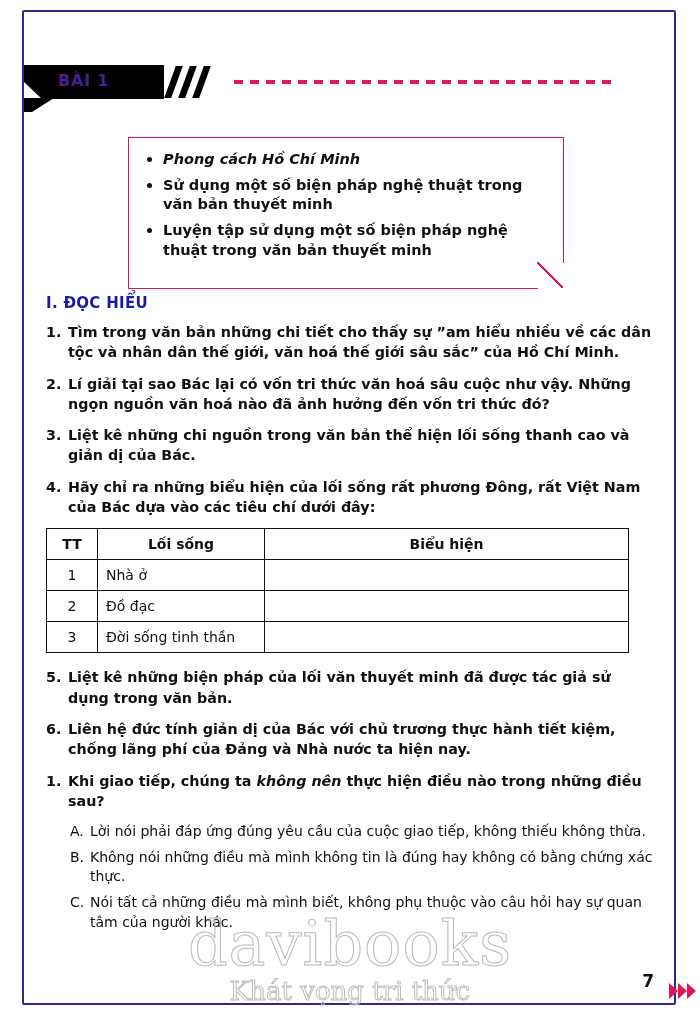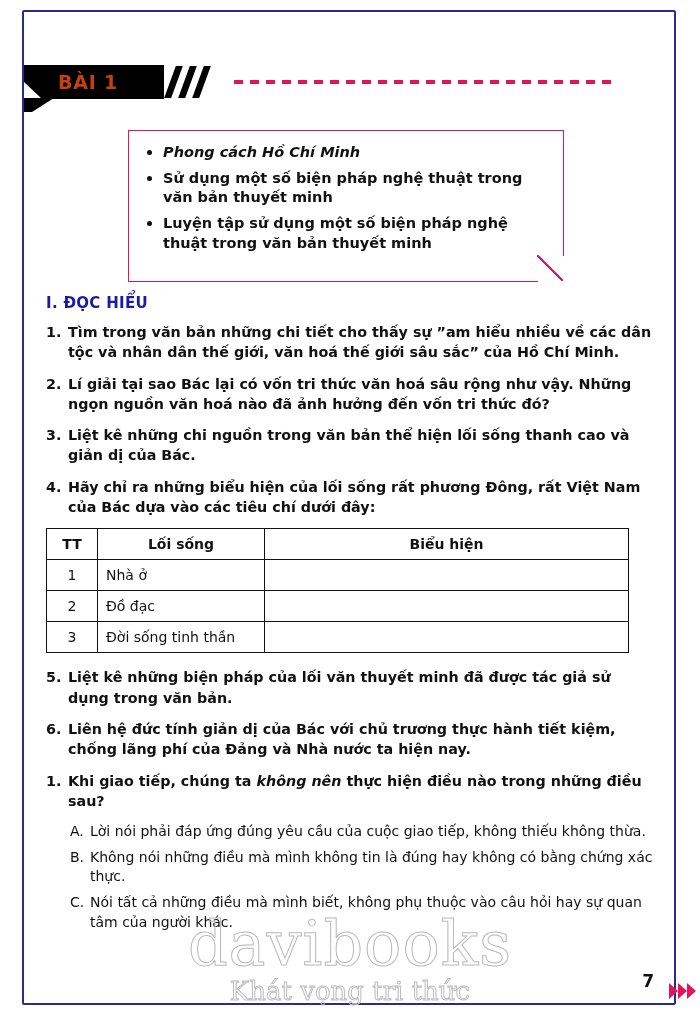--- a/index.html
+++ b/index.html
@@ -52,22 +52,22 @@
     top: 45px;
     width: 34px;
     height: 14px;
     background: #000000;
     clip-path: polygon(0 0, 30px 0, 8px 14px, 0 14px);
   }
   .banner-label {
     position: absolute;
     left: 34px;
     top: 18px;
-    color: #c2410c;
-    font-size: 19px;
+    color: #4c1d95;
+    font-size: 16px;
     font-weight: bold;
     letter-spacing: 0.8px;
     font-family: "DejaVu Sans", sans-serif;
   }
   .slashes {
     position: absolute;
     left: 146px;
     top: 13px;
     width: 56px;
     height: 32px;
@@ -90,21 +90,21 @@
     top: 27px;
     width: 380px;
     height: 4px;
     background-image: repeating-linear-gradient(to right, #e2145c 0, #e2145c 9px, transparent 9px, transparent 16px);
   }
 
   
   .obj-box {
     position: absolute;
     left: 128px;
-    top: 130px;
+    top: 137px;
     width: 436px;
     min-height: 152px;
     border: 1.5px solid #e2145c;
     box-sizing: border-box;
     padding: 12px 14px 10px 16px;
   }
   .obj-fold {
     position: absolute;
     right: -1px;
     bottom: -1px;
@@ -304,21 +304,21 @@
 
   <h2 class="section">I. ĐỌC HIỂU</h2>
 
   <div class="qitem">
     <div class="qnum">1.</div>
     <div class="qtext">Tìm trong văn bản những chi tiết cho thấy sự ”am hiểu nhiều về các dân tộc và nhân dân thế giới, văn hoá thế giới sâu sắc” của Hồ Chí Minh.</div>
   </div>
 
   <div class="qitem">
     <div class="qnum">2.</div>
-    <div class="qtext">Lí giải tại sao Bác lại có vốn tri thức văn hoá sâu rộng như vậy. Những ngọn nguồn văn hoá nào đã ảnh hưởng đến vốn tri thức đó?</div>
+    <div class="qtext">Lí giải tại sao Bác lại có vốn tri thức văn hoá sâu cuộc như vậy. Những ngọn nguồn văn hoá nào đã ảnh hưởng đến vốn tri thức đó?</div>
   </div>
 
   <div class="qitem">
     <div class="qnum">3.</div>
     <div class="qtext">Liệt kê những chi nguồn trong văn bản thể hiện lối sống thanh cao và giản dị của Bác.</div>
   </div>
 
   <div class="qitem">
     <div class="qnum">4.</div>
     <div class="qtext">Hãy chỉ ra những biểu hiện của lối sống rất phương Đông, rất Việt Nam của Bác dựa vào các tiêu chí dưới đây:</div>

